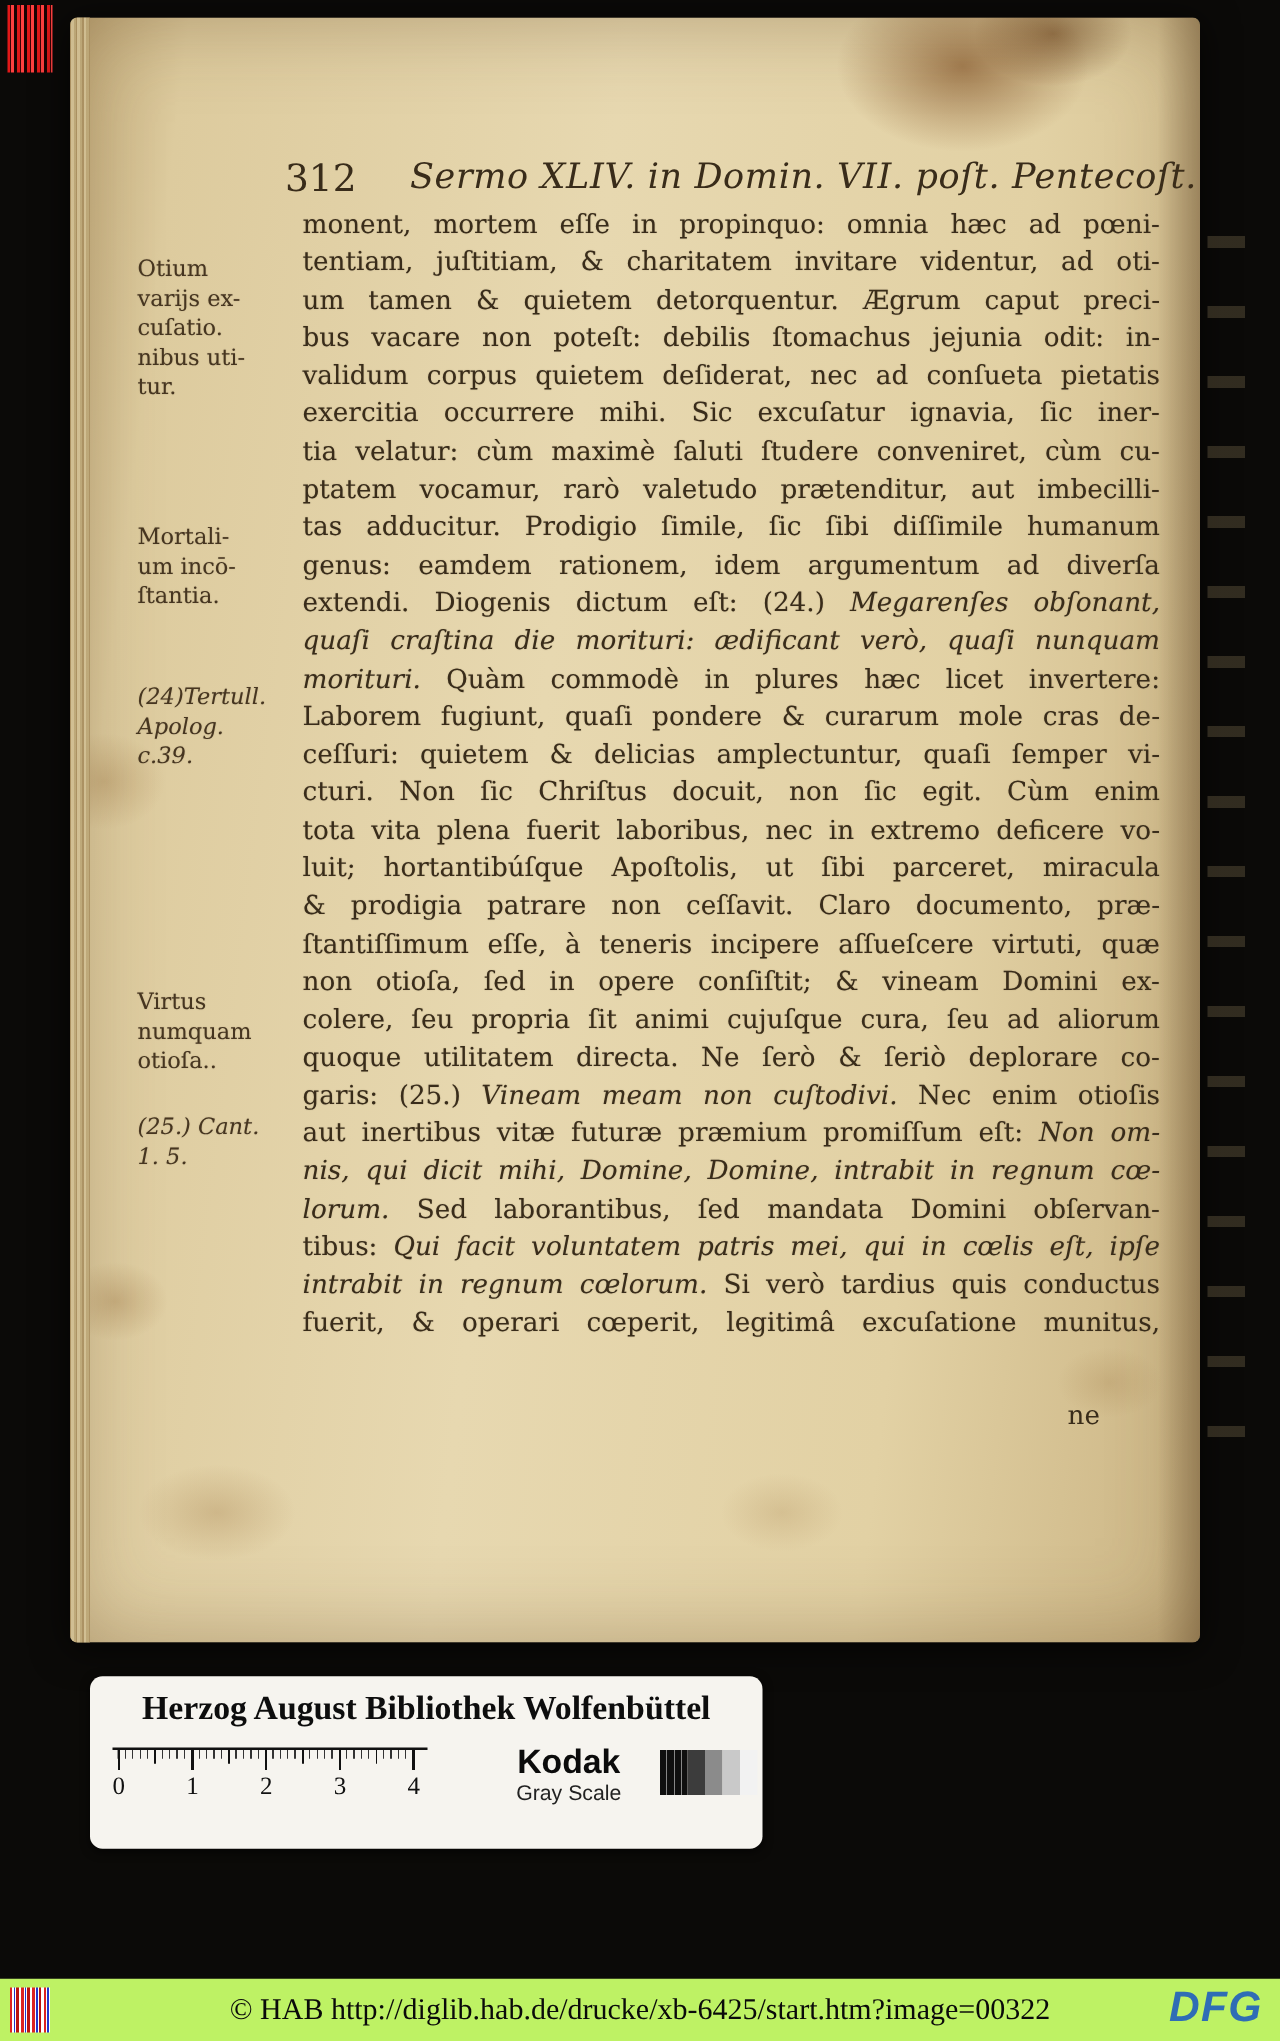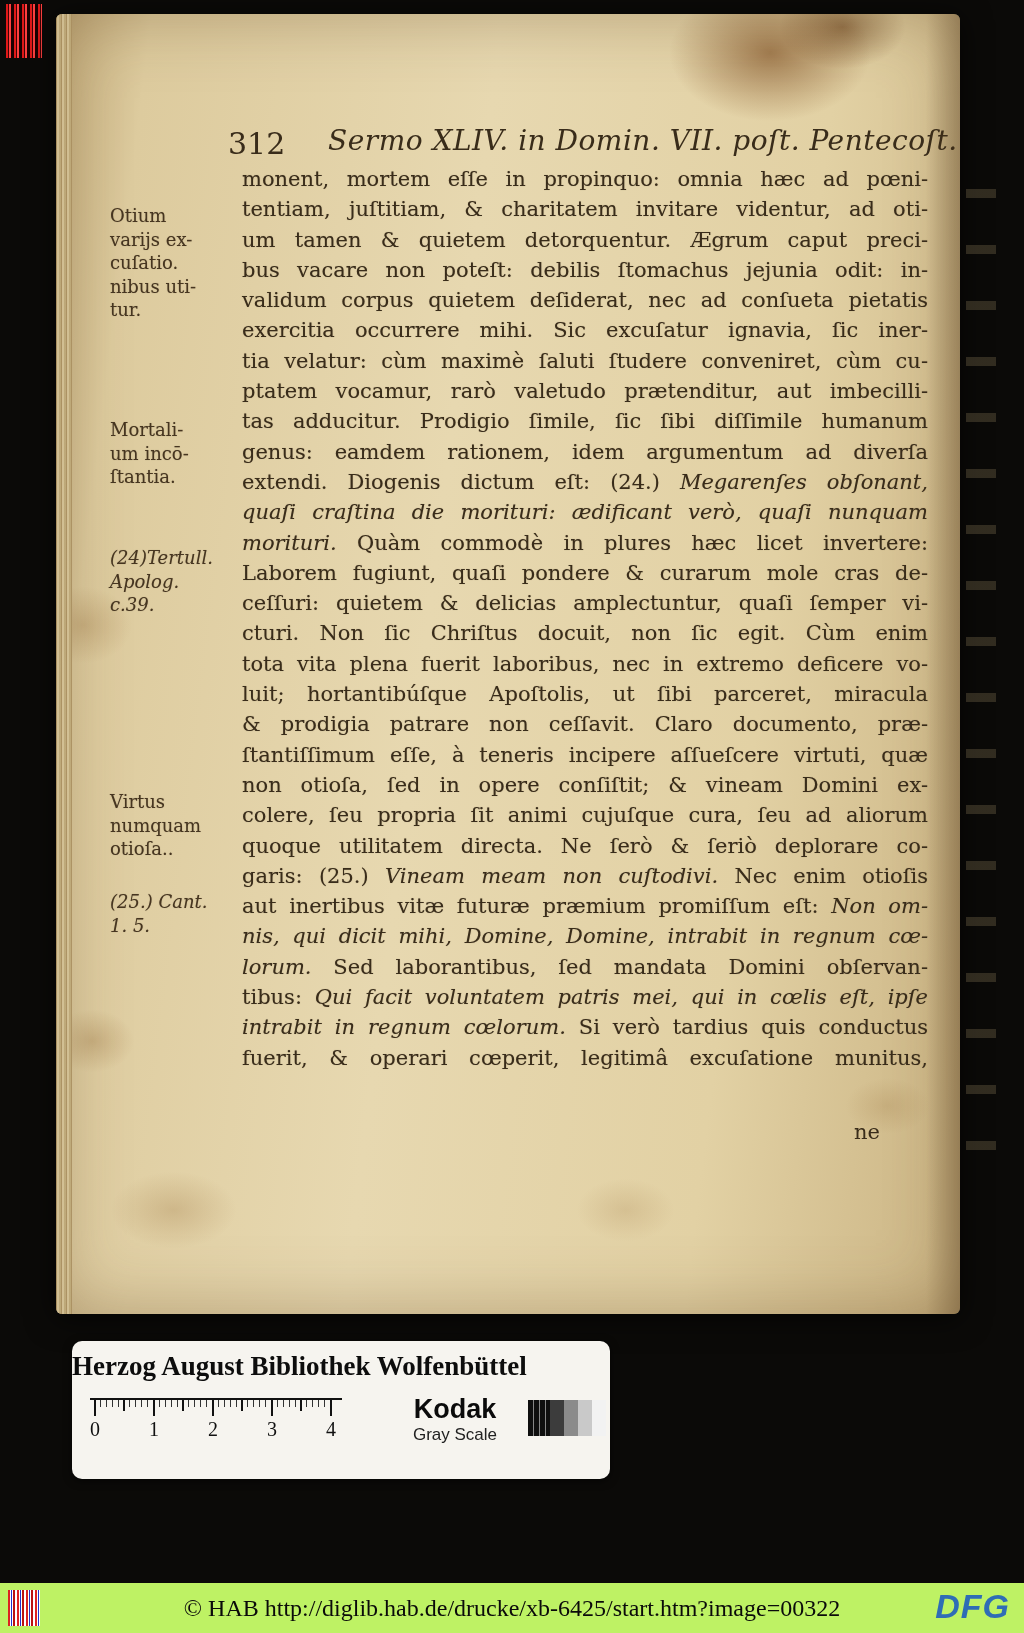--- a/index.html
+++ b/index.html
@@ -45,21 +45,21 @@
   .catchword-row{position:absolute;left:172px;top:1106px;width:686px;text-align:right;
     padding-right:34px;box-sizing:border-box;font-size:21px;color:var(--ink);}
 
   
   .edge-marks{position:absolute;left:966px;top:170px;width:30px;height:980px;
     background:repeating-linear-gradient(0deg,rgba(190,168,120,.22) 0 9px,transparent 9px 56px);}
 
   
   .label{position:absolute;left:72px;top:1341px;width:538px;height:138px;background:#f6f4ef;
     border-radius:10px;box-shadow:0 2px 8px rgba(0,0,0,.6);}
-  .label-title{text-align:left;font-family:"Liberation Serif",serif;font-weight:bold;
+  .label-title{text-align:center;font-family:"Liberation Serif",serif;font-weight:bold;
     font-size:27px;color:#0d0d0d;margin-top:10px;}
   .label-row{position:relative;height:86px;}
   .ruler{position:absolute;left:18px;top:16px;width:252px;}
   .ticks{height:16px;border-top:2px solid #111;
     background-image:
       repeating-linear-gradient(90deg,#111 0 2px,transparent 2px 59px),
       repeating-linear-gradient(90deg,#111 0 1.5px,transparent 1.5px 29.5px),
       repeating-linear-gradient(90deg,#333 0 1px,transparent 1px 5.9px);
     background-size:240px 16px,240px 11px,240px 7px;
     background-repeat:no-repeat,no-repeat,no-repeat;

